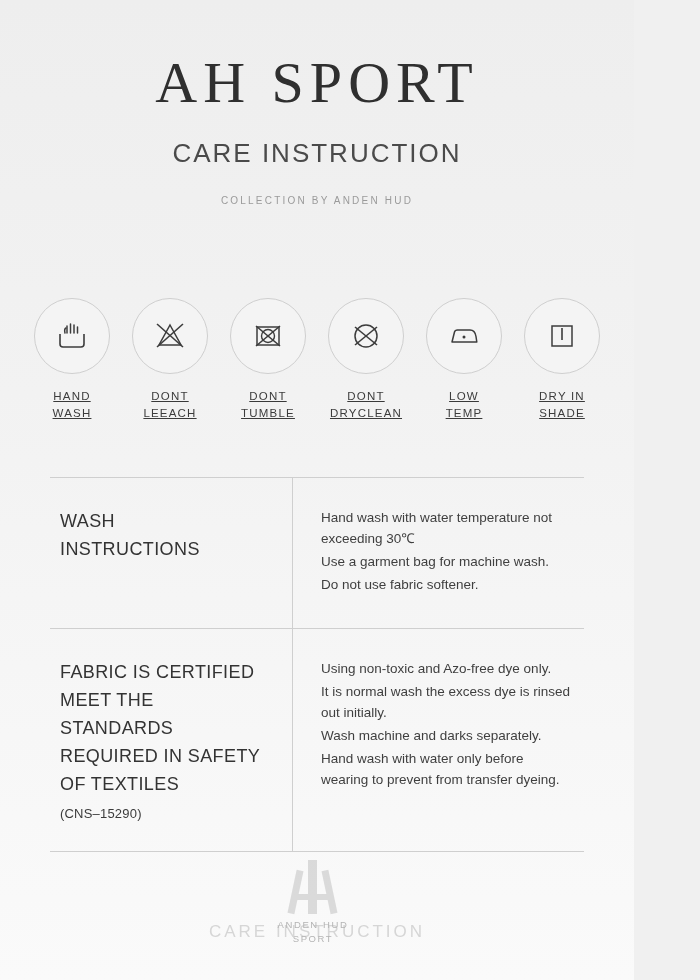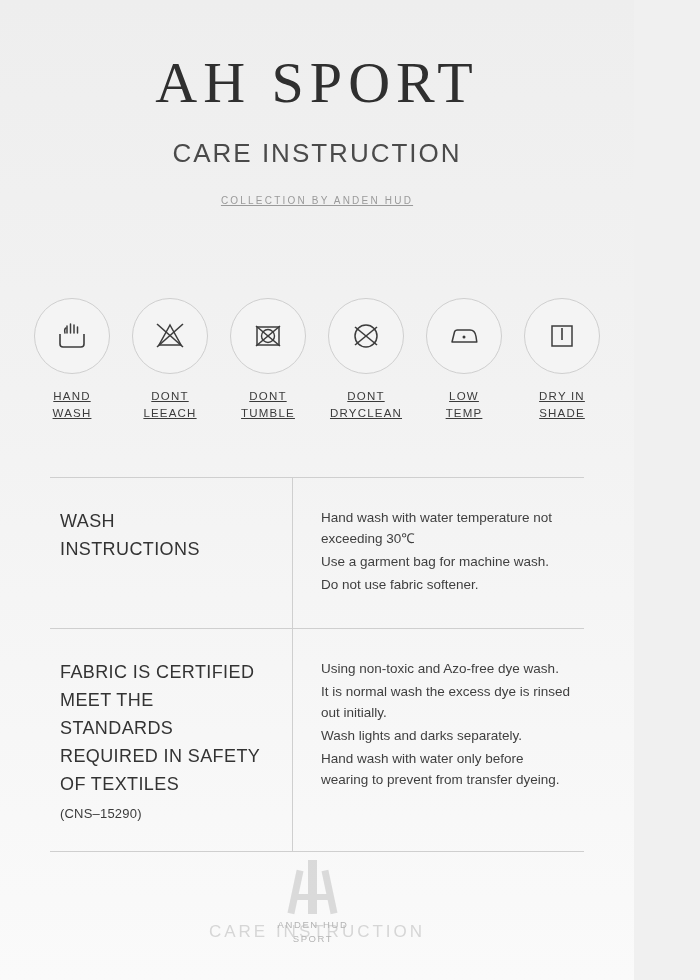--- a/index.html
+++ b/index.html
@@ -42,21 +42,20 @@
     letter-spacing: 2px;
     color: #4a4a4a;
     font-weight: 400;
   }
   .collection {
     margin: 26px 0 0 0;
     font-size: 10px;
     letter-spacing: 2.2px;
     color: #9a9a9a;
     font-weight: 400;
-    text-decoration: underline;
   }
 
   
   .symbols {
     margin-top: 92px;
     display: flex;
     justify-content: center;
     gap: 22px;
     padding: 0 50px;
   }
@@ -269,23 +268,23 @@
 
     <div class="row">
       <div class="row-left">
         <div class="row-title">FABRIC IS CERTIFIED
 MEET THE STANDARDS
 REQUIRED IN SAFETY
 OF TEXTILES</div>
         <div class="row-note">(CNS–15290)</div>
       </div>
       <div class="row-right">
-        <p>Using non-toxic and Azo-free dye wash.</p>
+        <p>Using non-toxic and Azo-free dye only.</p>
         <p>It is normal wash the excess dye is rinsed out initially.</p>
-        <p>Wash lights and darks separately.</p>
+        <p>Wash machine and darks separately.</p>
         <p>Hand wash with water only before wearing to prevent from transfer dyeing.</p>
       </div>
     </div>
 
   </div>
 
   <div class="watermark">CARE INSTRUCTION</div>
 
   <div class="footer">
     <div class="footer-logo">

